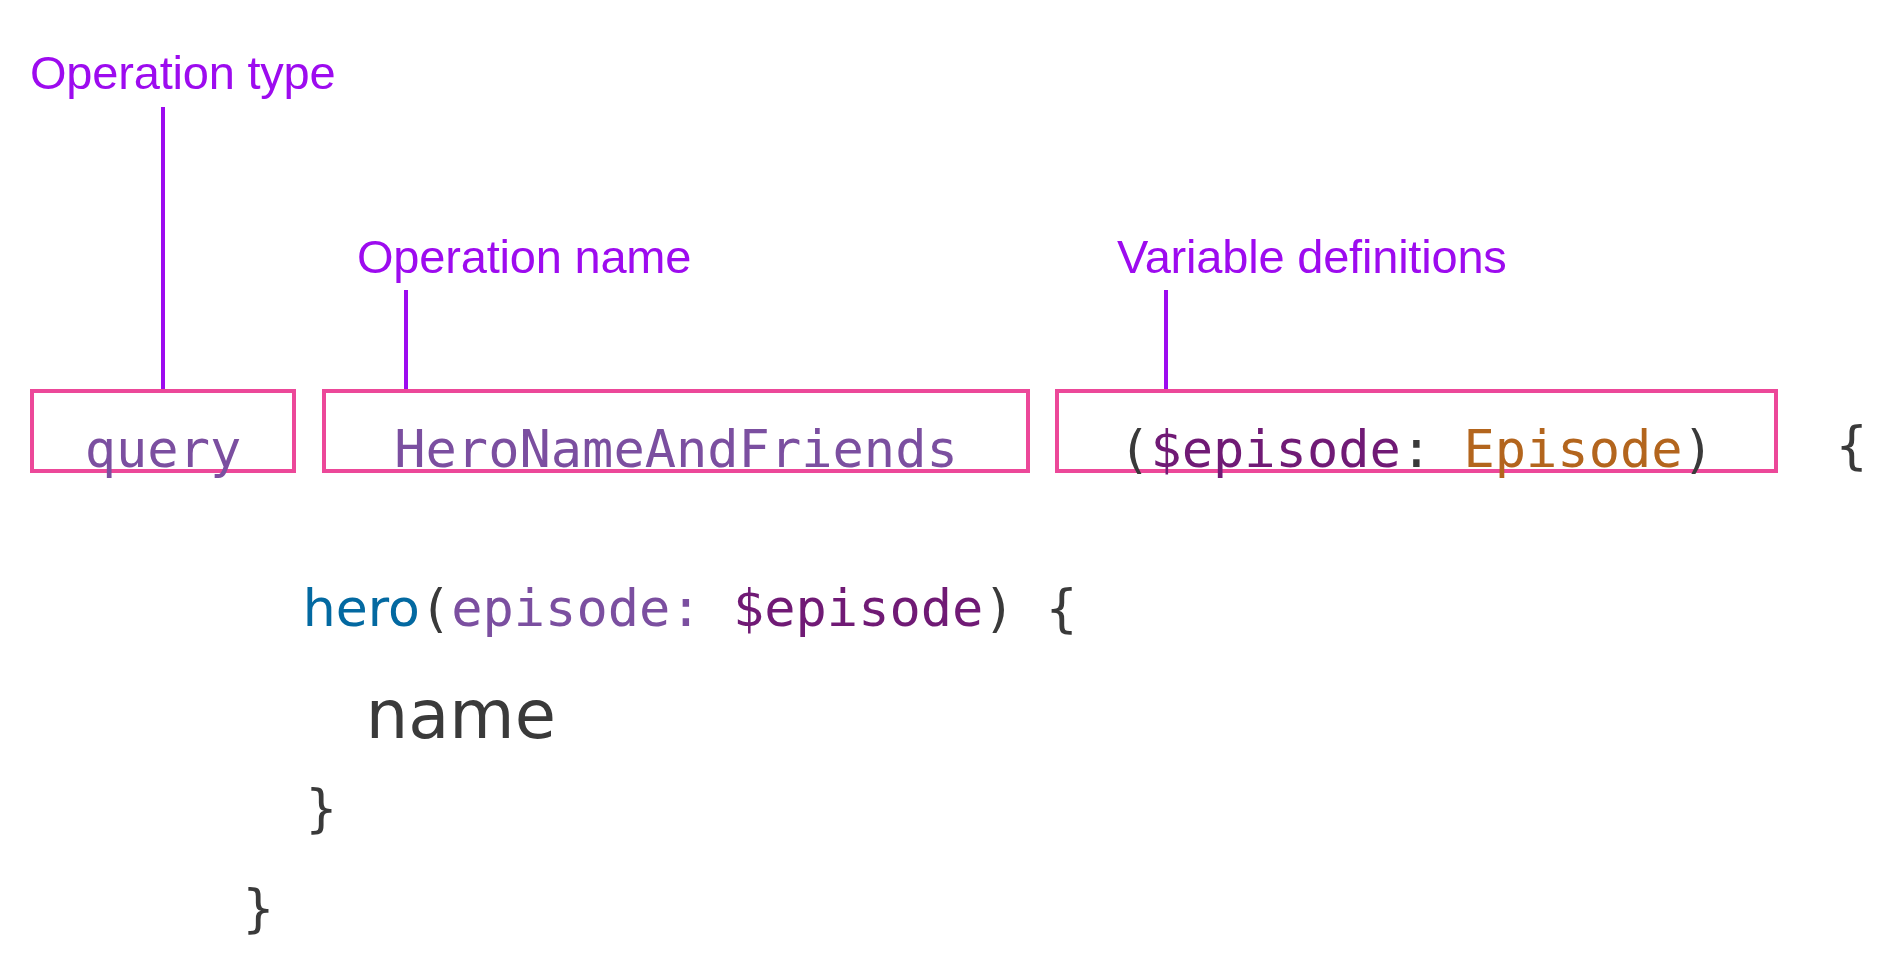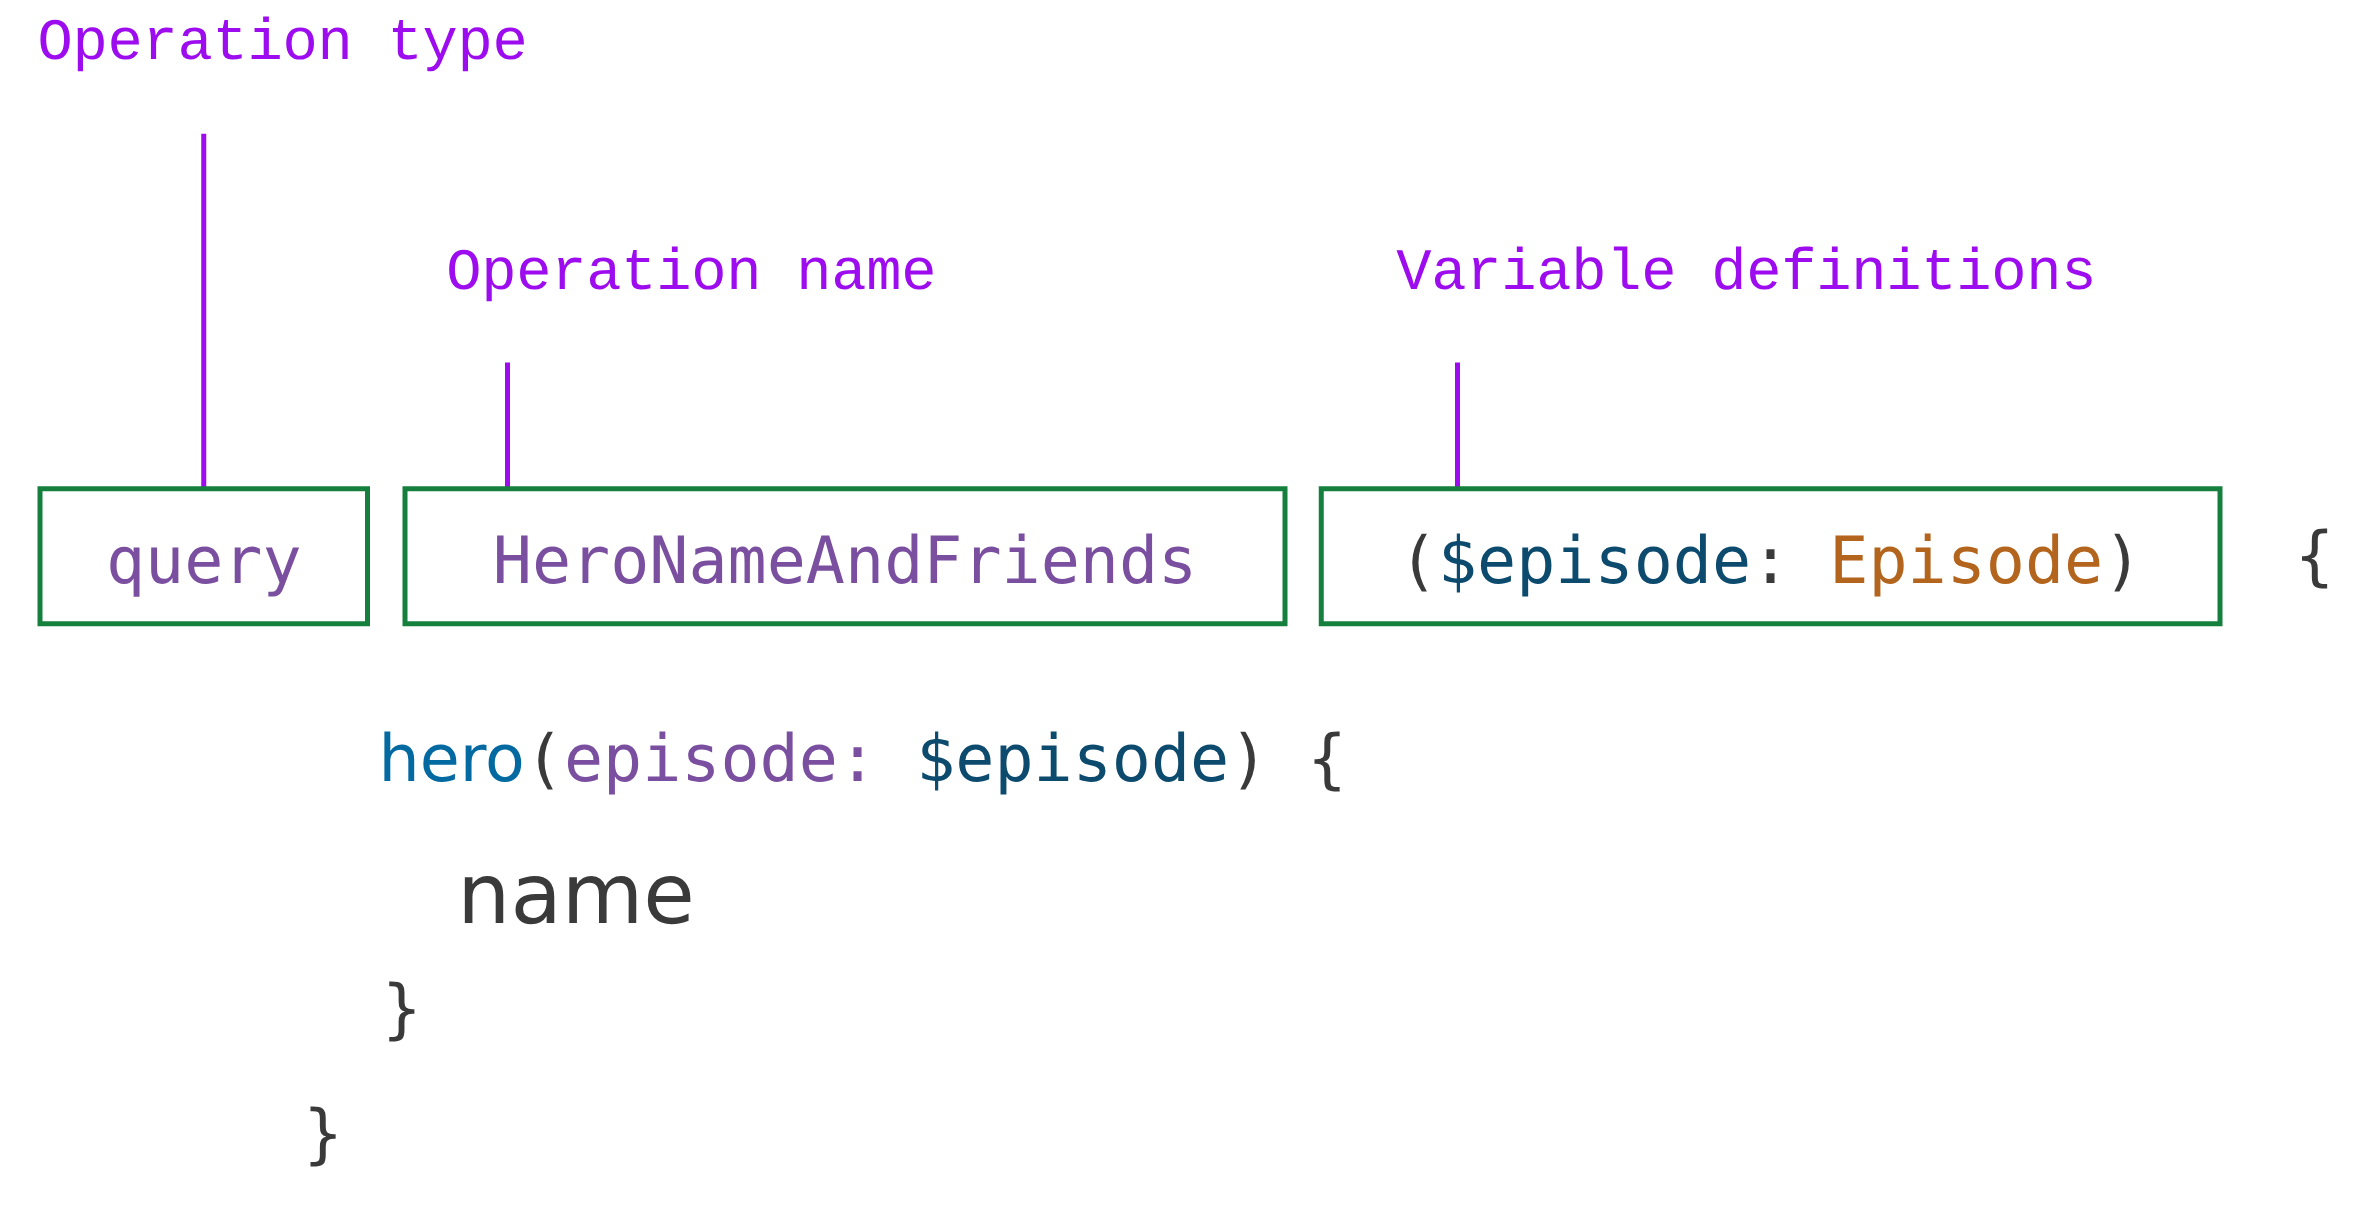--- a/index.html
+++ b/index.html
@@ -19,25 +19,26 @@
     position: absolute;
     left: 0; top: 0;
     width: 1904px;
     height: 972px;
   }
 
   
   .annotation-label {
     position: absolute;
     color: #9d0bef;
-    font-family: Liberation Mono, monospace;
+    font-family: Liberation Sans, sans-serif;
     font-size: 47px;
     line-height: 1;
     white-space: nowrap;
     letter-spacing: -0.2px;
+    margin-top: 37px;
   }
   #label-operation-type { left: 30px;   top: 12px; }
   #label-operation-name { left: 357px;  top: 196px; }
   #label-variable-defs  { left: 1117px; top: 196px; }
 
   
   .leader-line {
     position: absolute;
     width: 4px;
     background: #9d0bef;
@@ -64,23 +65,23 @@
   #code-line-1 { left: 0px;   top: 389px; height: 112px; }
   #code-line-2 { left: 115px; top: 530px; }
   #code-line-3 { left: 178px; top: 630px; }
   #code-line-4 { left: 118px; top: 730px; }
   #code-line-5 { left: 55px;  top: 830px; }
 
   
   .hl-box {
     position: absolute;
     top: 0;
-    height: 112px;
+    height: 84px;
     box-sizing: border-box;
-    border: 4px solid #15803d;
+    border: 4px solid #ec4899;
     background: transparent;
   }
   #box-operation-type { left: 30px;   width: 266px; }
   #box-operation-name { left: 322px;  width: 708px; text-align: right; }
   #box-variable-defs  { left: 1055px; width: 723px; }
 
   .box-text {
     position: absolute;
     left: 0;
     top: 0;
@@ -91,21 +92,21 @@
     justify-content: center;
     font-family: "DejaVu Sans Mono", monospace;
     font-size: 52px;
     line-height: 1;
     white-space: pre;
   }
 
   
   .tok-keyword  { color: #7b4fa0; }
   .tok-opname   { color: #7b4fa0; }
-  .tok-variable { color: #0c4a6e; }
+  .tok-variable { color: #701a75; }
   .tok-type     { color: #b3651d; }
   .tok-arg      { color: #7b4fa0; }
   .tok-punct    { color: #3a3a3a; }
   .tok-plain    { color: #0369a1; }
 
   
   #code-line-1-brace {
     position: absolute;
     left: 1836px;
     top: 0;

